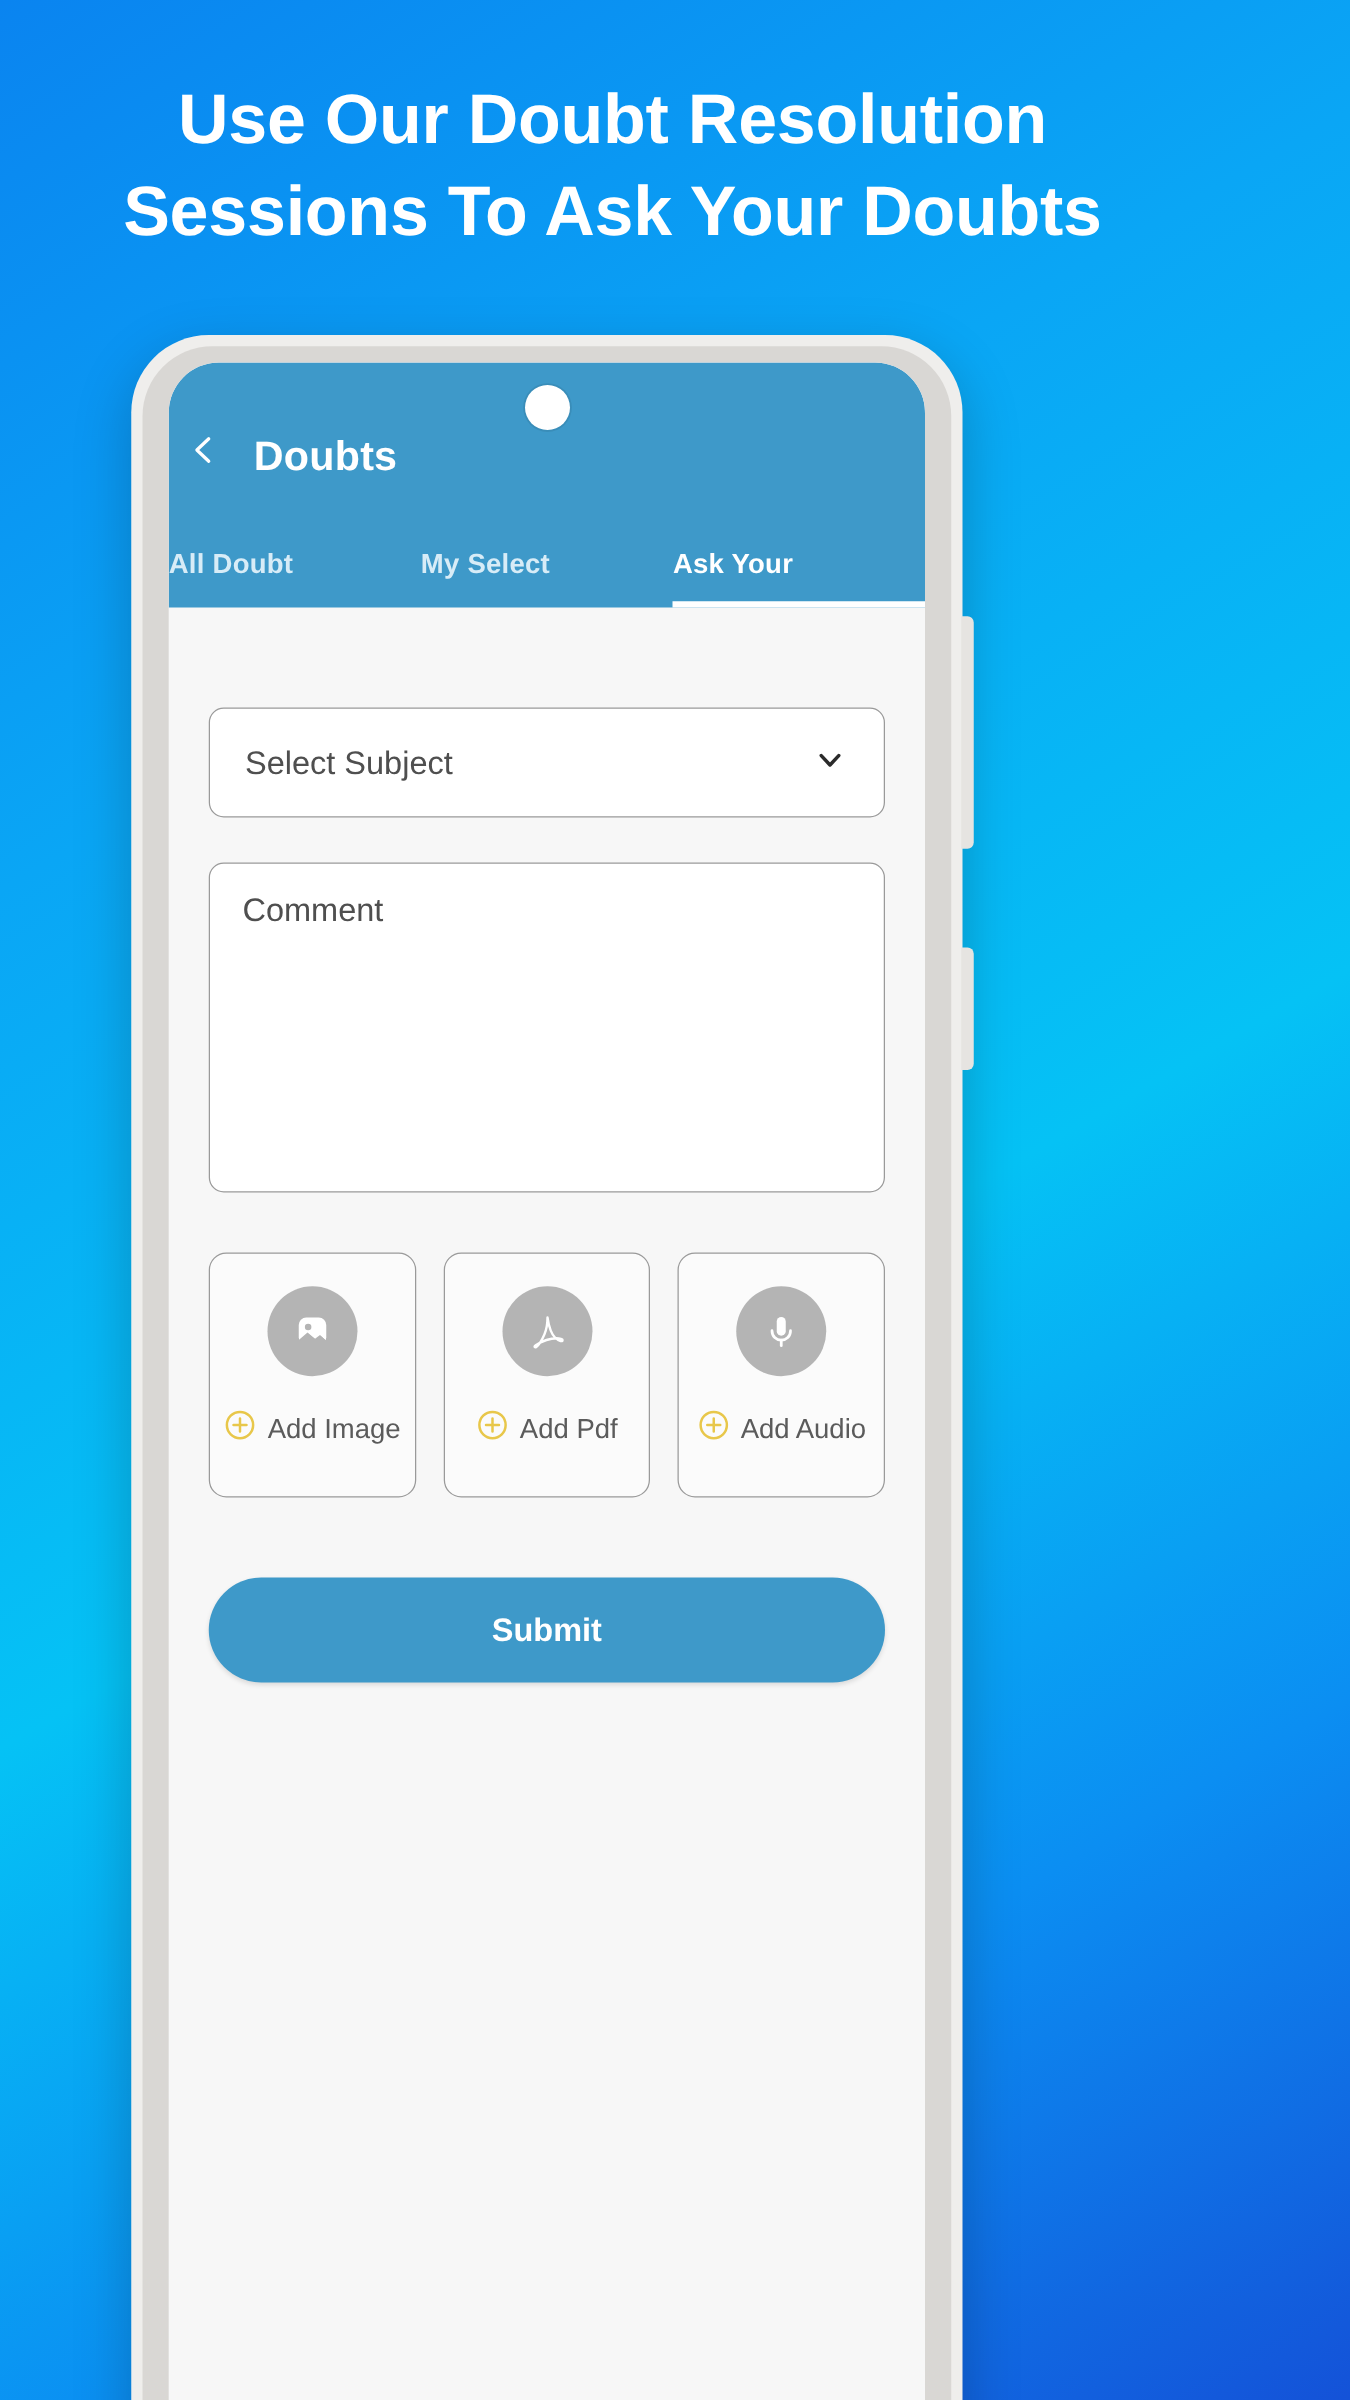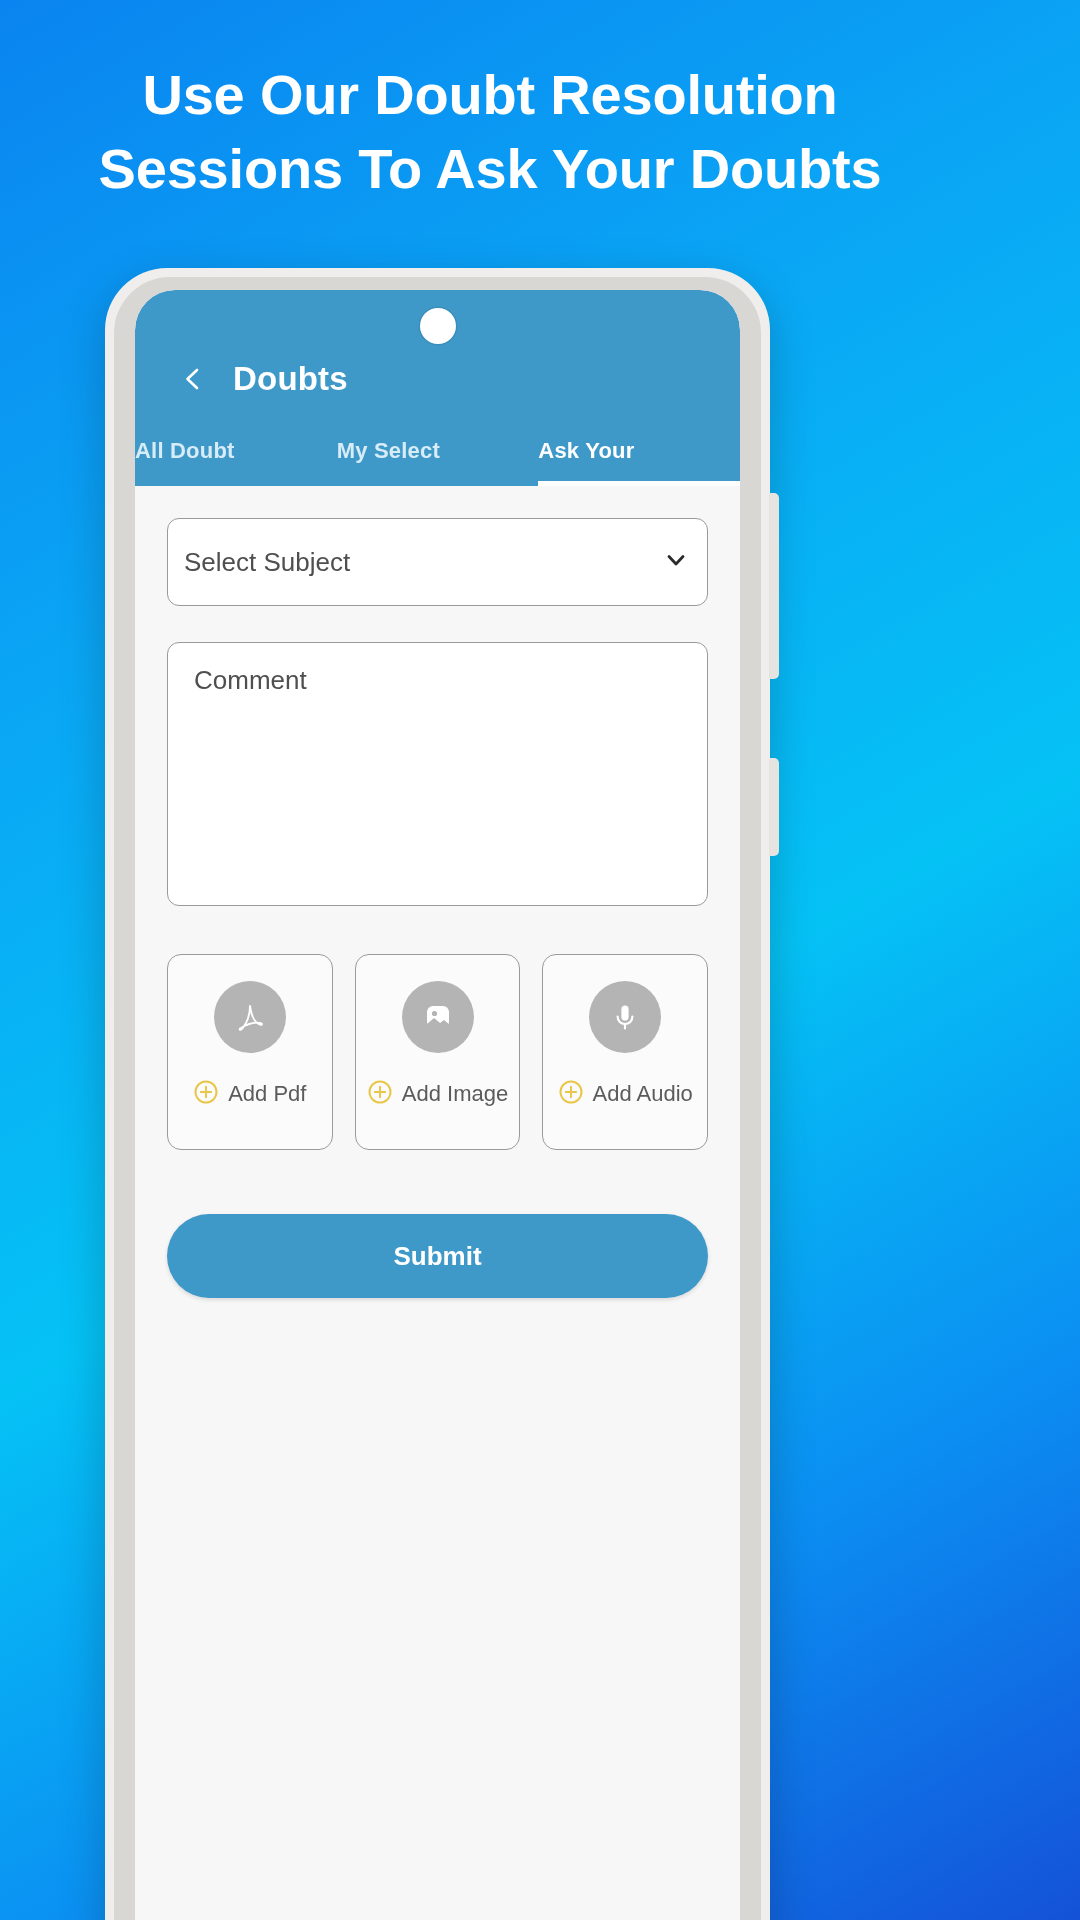--- a/index.html
+++ b/index.html
@@ -93,22 +93,22 @@
     background: #ffffff;
     box-shadow: 0 0 0 1.5px rgba(0,0,0,0.08);
   }
   .titlebar {
     position: absolute;
     top: 56px;
     left: 0;
     width: 100%;
     height: 66px;
     display: flex;
-    align-items: center;
-    padding-left: 44px;
+    align-items: flex-start;
+    padding-left: 14px;
   }
   .back-chevron {
     width: 28px;
     height: 28px;
     display: flex;
     align-items: center;
     justify-content: center;
     cursor: pointer;
   }
   .back-chevron svg { display: block; }
@@ -160,22 +160,23 @@
   }
 
   .select-field {
     height: 88px;
     background: #ffffff;
     border: 1.5px solid #9a9a9a;
     border-radius: 12px;
     display: flex;
     align-items: center;
     justify-content: space-between;
-    padding: 0 16px;
-    cursor: pointer;
+    padding: 0 28px;
+    cursor: pointer;
+    margin-top: 48px;
   }
   .select-placeholder {
     color: #4f4f4f;
     font-size: 26px;
   }
   .chevron-down { display: block; }
 
   .comment-box {
     margin-top: 36px;
     height: 264px;
@@ -299,37 +300,20 @@
             <path d="M8 11.5 L15 19 L22 11.5" stroke="#2b2b2b" stroke-width="2.8" stroke-linecap="round" stroke-linejoin="round"></path>
           </svg>
         </span>
       </div>
 
       <div class="comment-box">
         <span class="comment-placeholder">Comment</span>
       </div>
 
       <div class="attach-row">
-
-        <div class="attach-card">
-          <div class="attach-avatar">
-            <svg width="40" height="40" viewBox="0 0 40 40" fill="none">
-              <path d="M20 9 C20 9 20.8 15 22.6 19.5 C24.4 24 28 27 30.5 27.8 C32.3 28.4 32.6 26.6 30.8 26.1 C28 25.3 23.6 25.6 19.2 27 C14.8 28.4 11.4 30.6 10.3 31.4 C9 32.3 9.9 33.4 11.2 32.4 C13 31 15.6 27 17.5 22.6 C19.2 18.6 20 12 20 9 Z" stroke="#ffffff" stroke-width="1.9" fill="none" stroke-linejoin="round"></path>
-            </svg>
-          </div>
-          <div class="attach-label-row">
-            <span class="plus-circle">
-              <svg width="26" height="26" viewBox="0 0 26 26" fill="none">
-                <circle cx="13" cy="13" r="10.5" stroke="#e8c74a" stroke-width="2"></circle>
-                <path d="M13 7.8 L13 18.2 M7.8 13 L18.2 13" stroke="#e8c74a" stroke-width="2" stroke-linecap="round"></path>
-              </svg>
-            </span>
-            <span class="attach-label">Add Pdf</span>
-          </div>
-        </div>
 
         <div class="attach-card">
           <div class="attach-avatar">
             <svg width="40" height="40" viewBox="0 0 40 40" fill="none">
               <rect x="9" y="9" width="22" height="22" rx="6" fill="#ffffff"></rect>
               <circle cx="16.5" cy="16.5" r="2.6" fill="#b4b4b4"></circle>
               <path d="M9 27 L16 21 L22 26 L26 23 L31 27.5 L31 25 L31 31 L9 31 Z" fill="#b4b4b4"></path>
               <path d="M9 28.5 L16.5 22 L23 27 L27 24.2 L31 27.6 L31 31 L9 31 Z" fill="#b4b4b4"></path>
               <path d="M4.5 34 L13 26 L20.5 32 L25.5 28.5 L33 34.5" stroke="#ffffff" stroke-width="0" fill="none"></path>
             </svg>
@@ -341,20 +325,37 @@
                 <path d="M13 7.8 L13 18.2 M7.8 13 L18.2 13" stroke="#e8c74a" stroke-width="2" stroke-linecap="round"></path>
               </svg>
             </span>
             <span class="attach-label">Add Image</span>
           </div>
         </div>
 
         <div class="attach-card">
           <div class="attach-avatar">
             <svg width="40" height="40" viewBox="0 0 40 40" fill="none">
+              <path d="M20 9 C20 9 20.8 15 22.6 19.5 C24.4 24 28 27 30.5 27.8 C32.3 28.4 32.6 26.6 30.8 26.1 C28 25.3 23.6 25.6 19.2 27 C14.8 28.4 11.4 30.6 10.3 31.4 C9 32.3 9.9 33.4 11.2 32.4 C13 31 15.6 27 17.5 22.6 C19.2 18.6 20 12 20 9 Z" stroke="#ffffff" stroke-width="1.9" fill="none" stroke-linejoin="round"></path>
+            </svg>
+          </div>
+          <div class="attach-label-row">
+            <span class="plus-circle">
+              <svg width="26" height="26" viewBox="0 0 26 26" fill="none">
+                <circle cx="13" cy="13" r="10.5" stroke="#e8c74a" stroke-width="2"></circle>
+                <path d="M13 7.8 L13 18.2 M7.8 13 L18.2 13" stroke="#e8c74a" stroke-width="2" stroke-linecap="round"></path>
+              </svg>
+            </span>
+            <span class="attach-label">Add Pdf</span>
+          </div>
+        </div>
+
+        <div class="attach-card">
+          <div class="attach-avatar">
+            <svg width="40" height="40" viewBox="0 0 40 40" fill="none">
               <rect x="16.4" y="8.5" width="7.2" height="15" rx="3.6" fill="#ffffff"></rect>
               <path d="M12.6 19.5 C12.6 24 15.9 27 20 27 C24.1 27 27.4 24 27.4 19.5" stroke="#ffffff" stroke-width="2.2" fill="none" stroke-linecap="round"></path>
               <path d="M20 27 L20 31.5" stroke="#ffffff" stroke-width="2.2" stroke-linecap="round"></path>
             </svg>
           </div>
           <div class="attach-label-row">
             <span class="plus-circle">
               <svg width="26" height="26" viewBox="0 0 26 26" fill="none">
                 <circle cx="13" cy="13" r="10.5" stroke="#e8c74a" stroke-width="2"></circle>
                 <path d="M13 7.8 L13 18.2 M7.8 13 L18.2 13" stroke="#e8c74a" stroke-width="2" stroke-linecap="round"></path>

